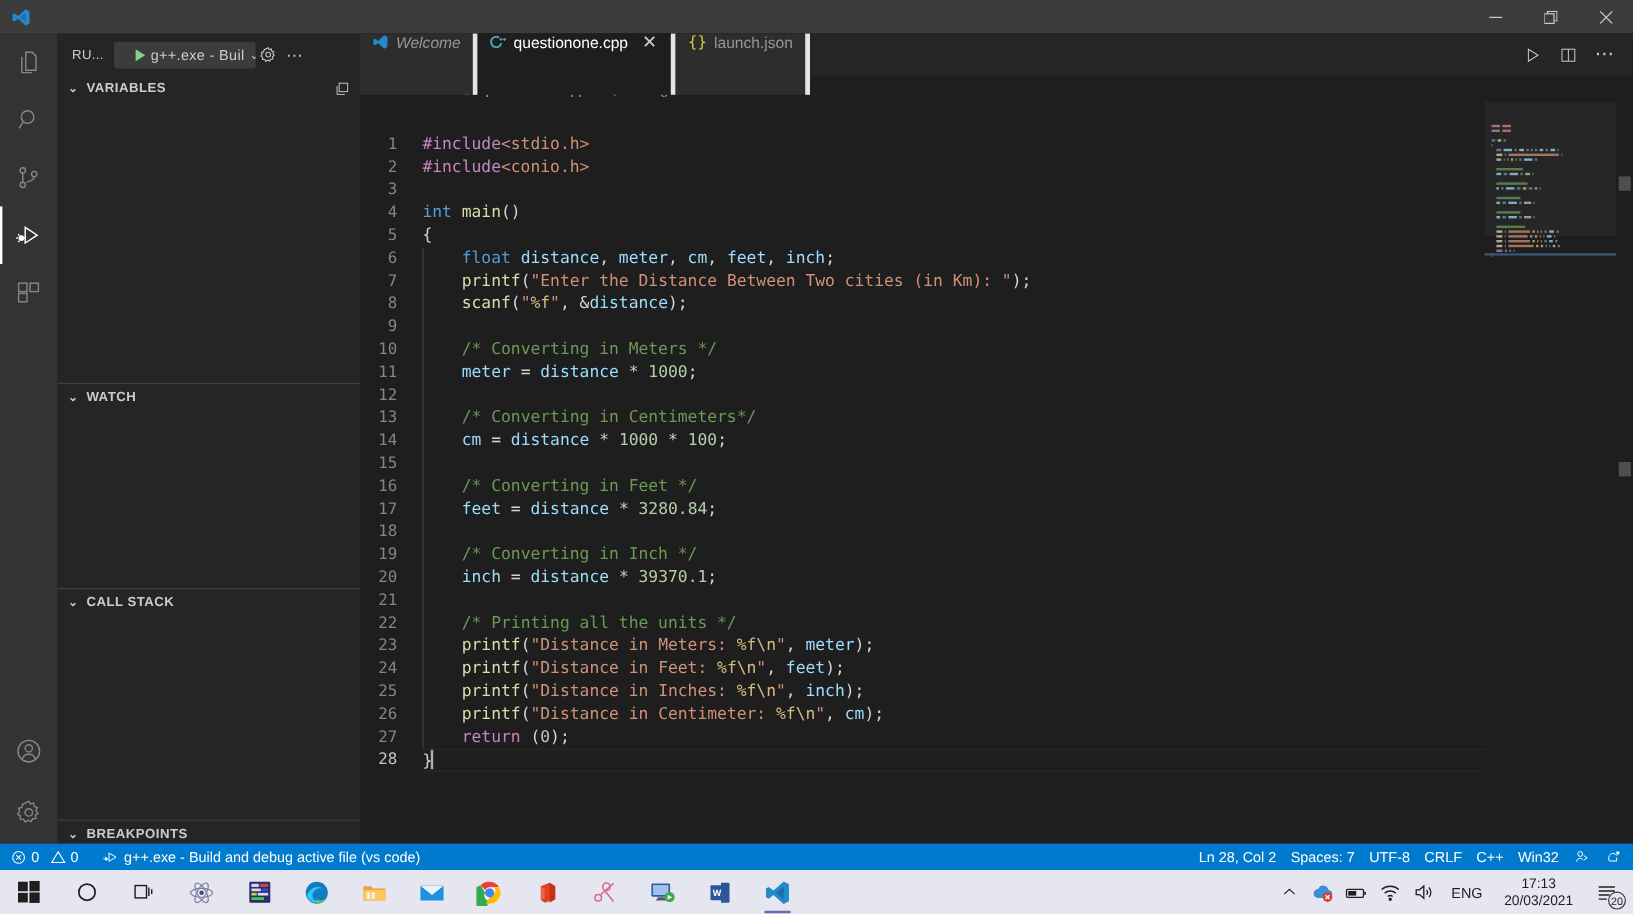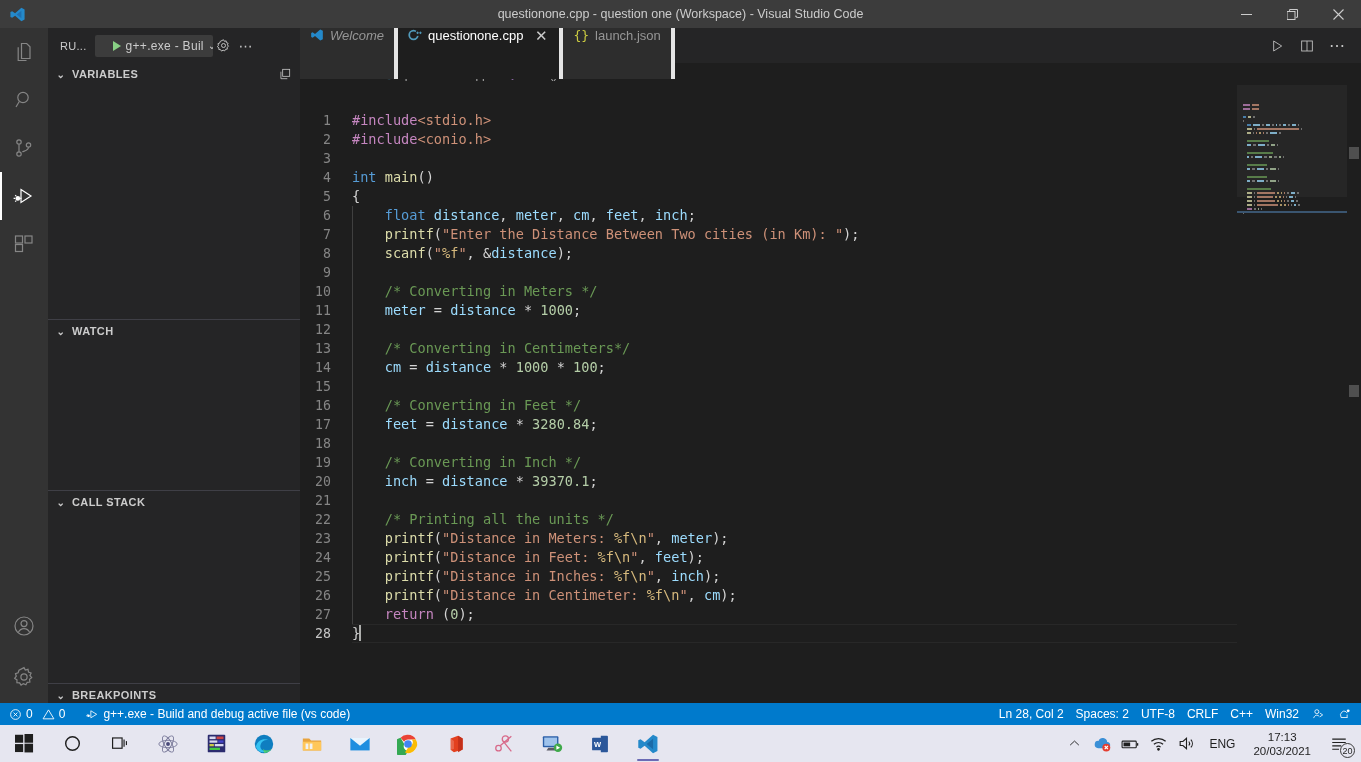--- a/index.html
+++ b/index.html
@@ -217,21 +217,20 @@
 
 <div class="app">
 
   <div class="titlebar">
     <div class="vscode-logo">
       <svg width="17" height="17" viewBox="0 0 24 24">
         <path d="M17.5 2.5 L22 4.8 v14.4 l-4.5 2.3 L8.6 13.6 l-4.1 3.1 -2.5-1.3 V8.6 l2.5-1.3 4.1 3.1 z" fill="#2489ca"></path>
         <path d="M17.5 6.6 v10.8 l-6.6-5.4 z" fill="#1f6fb0"></path>
       </svg>
     </div>
-    <div class="title-center">questionone.cpp - question one (Workspace) - Visual Studio Code</div>
     <div class="winctrls">
       <div class="winctrl">
         <svg width="11" height="11" viewBox="0 0 11 11">
             <rect x="0" y="5" width="11" height="1" fill="#cccccc"></rect>
           </svg>
       </div>
       <div class="winctrl">
         <svg width="11" height="11" viewBox="0 0 11 11">
           <rect x="0" y="2.5" width="8" height="8" fill="none" stroke="#cccccc" stroke-width="1"></rect>
           <path d="M2.6 2.2 V0.5 H10.5 V8.3 H8.7" fill="none" stroke="#cccccc" stroke-width="1"></path>
@@ -633,21 +632,21 @@
         <svg width="14" height="14" viewBox="0 0 24 24" fill="none" stroke="#ffffff" stroke-width="1.4">
           <path d="M10 6.5 L20 12.5 L10 18.5 z"></path>
           <circle cx="6" cy="15" r="2.3" fill="#ffffff" stroke="none"></circle>
           <path d="M3.3 15 h-1.3 M4.3 12.9 l-1 -1"></path>
         </svg>
       </span>
       <span>g++.exe - Build and debug active file (vs code)</span>
     </div>
     <div class="st-right">
       <div class="st-item">Ln 28, Col 2</div>
-      <div class="st-item">Spaces: 2</div>
+      <div class="st-item">Spaces: 7</div>
       <div class="st-item">UTF-8</div>
       <div class="st-item">CRLF</div>
       <div class="st-item">C++</div>
       <div class="st-item">Win32</div>
       <div class="st-item">
         <span>
           <svg width="14" height="14" viewBox="0 0 24 24" fill="none" stroke="#ffffff" stroke-width="1.4">
             <circle cx="10" cy="8" r="3.4"></circle>
             <path d="M4.5 19 c1.2 -3.5 3.2 -5 5.5 -5 c1.6 0 3 .7 4.1 2.1"></path>
             <path d="M15 10.2 l5 3.4 -5 3.4"></path>

